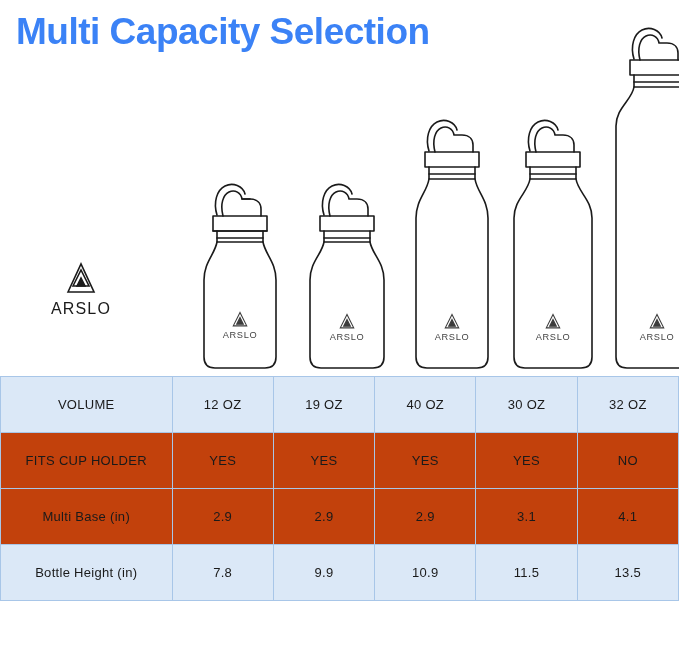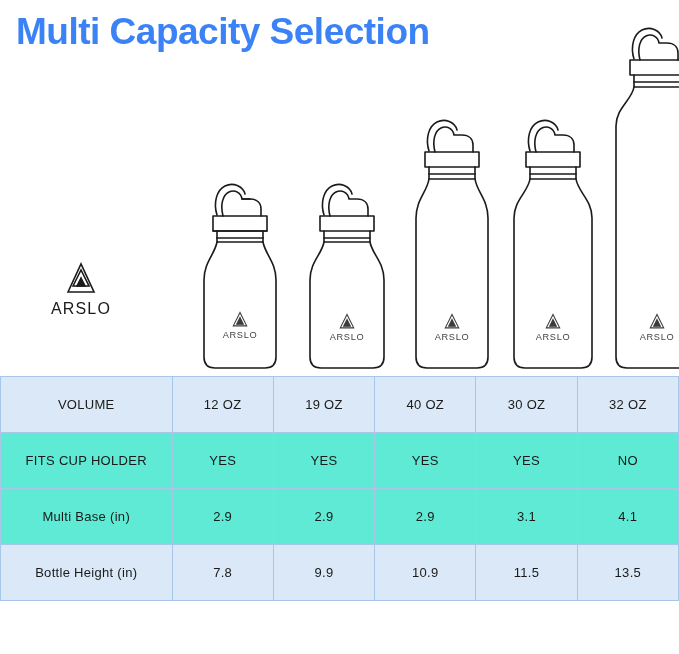--- a/index.html
+++ b/index.html
@@ -67,21 +67,21 @@
   #spec-table td {
     border: 1px solid #a8c6e8;
     height: 56px;
     text-align: center;
     vertical-align: middle;
     padding: 2px 4px;
     color: #1a1a1a;
     letter-spacing: 0.3px;
   }
   #spec-table tr.shaded td { background: #dbe8f7; }
-  #spec-table tr.plain td { background: #5eead4; }
+  #spec-table tr.plain td { background: #c2410c; }
   #spec-table td.label-cell {
     width: 171px;
     margin-top: 37px;
   }
   #spec-table td.val-cell {
     width: 101px;
     margin-top: 20px;
   }
   .caps-label { letter-spacing: 0.6px; }
 </style>

